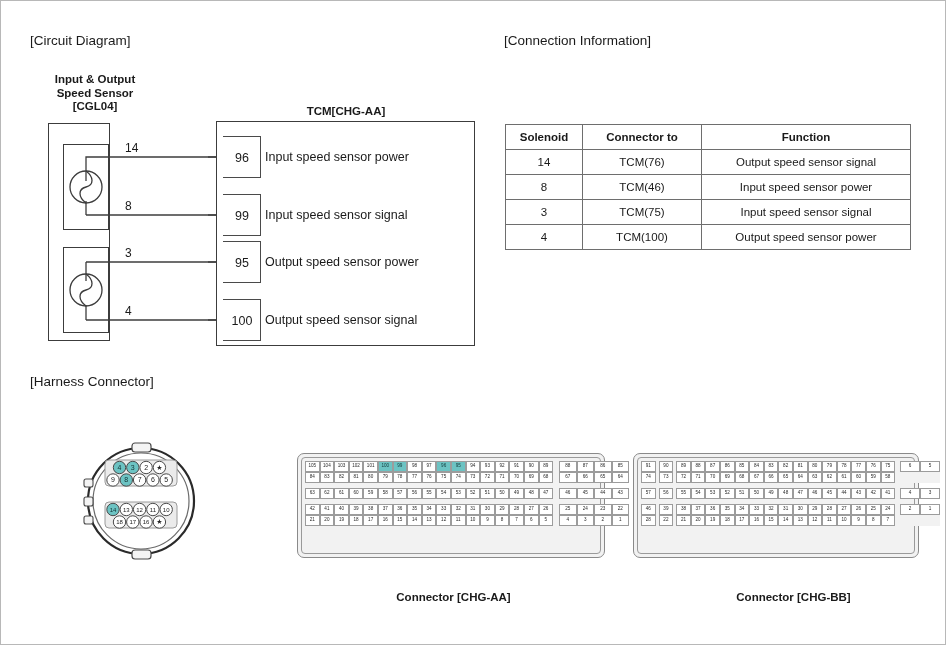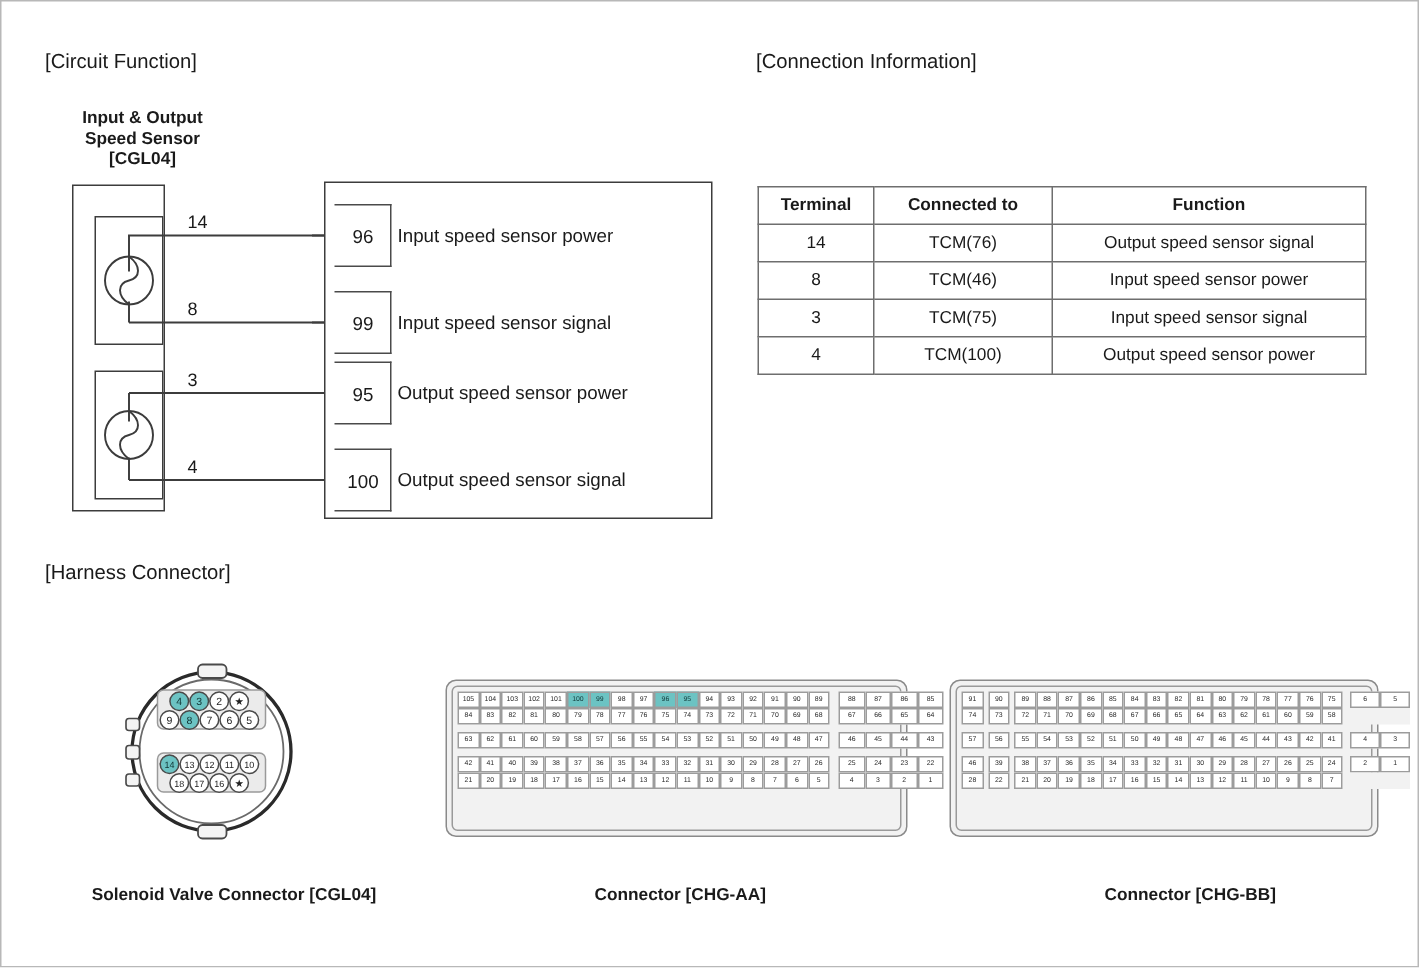--- a/index.html
+++ b/index.html
@@ -182,29 +182,30 @@
     font-family: "Liberation Sans", sans-serif;
   }
   .pin-cell.hl { background: #6cc3c3; color: #143c3c; }
   .pin-cell.blank { background: #f2f2f2; border-color: transparent; }
 </style>
 </head>
 <body>
 
 <div id="page">
 
-  <div class="section-header" id="hdr-circuit">[Circuit Function]</div>
+  <div class="section-header" id="hdr-circuit">[Circuit Diagram]</div>
   <div class="section-header" id="hdr-conn">[Connection Information]</div>
   <div class="section-header" id="hdr-harness">[Harness Connector]</div>
 
   <div id="circuit">
 
     <div class="sensor-title">Input &amp; Output
 Speed Sensor
 [CGL04]</div>
+    <div class="tcm-title">TCM[CHG-AA]</div>
 
     <div class="sensor-outer"></div>
     <div class="sensor-inner" id="sensor-inner-1"></div>
     <div class="sensor-inner" id="sensor-inner-2"></div>
 
     <svg class="sensor-coil" id="sensor-coil-1" viewBox="0 0 46 86">
       <circle cx="23" cy="43" r="16" fill="none" stroke="#3c3c3c" stroke-width="1.3"></circle>
       <path d="M23 27 C 31 33, 31 41, 23 43 C 15 45, 15 53, 23 59" fill="none" stroke="#3c3c3c" stroke-width="1.3"></path>
     </svg>
     <svg class="sensor-coil" id="sensor-coil-2" viewBox="0 0 46 86">
@@ -256,22 +257,22 @@
 
     <div class="tcm-term" style="left:222px; top:298px;">
       <span class="tcm-term-num">100</span>
     </div>
     <div class="tcm-desc" style="left:264px; top:312px;">Output speed sensor signal</div>
   </div>
 
   <table id="conn-table">
     <thead>
       <tr>
-        <th class="col-terminal">Terminal</th>
-        <th class="col-connected">Connected to</th>
+        <th class="col-terminal">Solenoid</th>
+        <th class="col-connected">Connector to</th>
         <th class="col-function">Function</th>
       </tr>
     </thead>
     <tbody id="conn-tbody">
         <tr>
           <td class="col-terminal">14</td>
           <td class="col-connected">TCM(76)</td>
           <td class="col-function">Output speed sensor signal</td>
         </tr>
         <tr>
@@ -605,17 +606,16 @@
             <div class="pin-cell" style="width: 14.6px; height: 11px;">8</div>
             <div class="pin-cell" style="width: 14.6px; height: 11px;">7</div>
             <div style="width: 5px; height: 11px;"></div>
             <div class="pin-cell blank" style="width: 20px; height: 11px;"></div>
             <div class="pin-cell blank" style="width: 20px; height: 11px;"></div>
           </div>
         </div>
       </div>
   </div>
 
-  <div class="caption" id="cap-cgl04">Solenoid Valve Connector [CGL04]</div>
   <div class="caption" id="cap-chgaa">Connector [CHG-AA]</div>
   <div class="caption" id="cap-chgbb">Connector [CHG-BB]</div>
 
 </div>
 
 </body></html>

